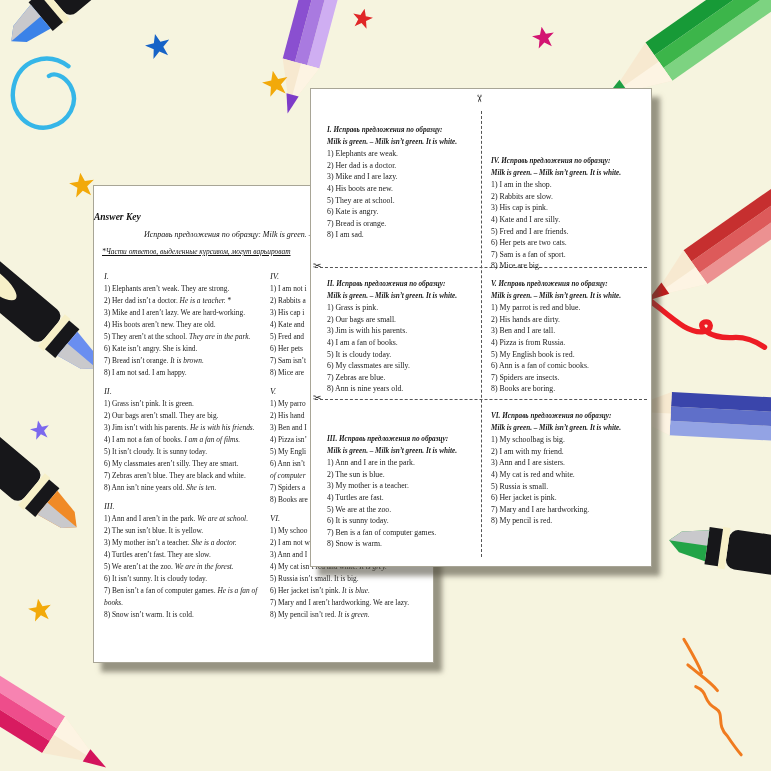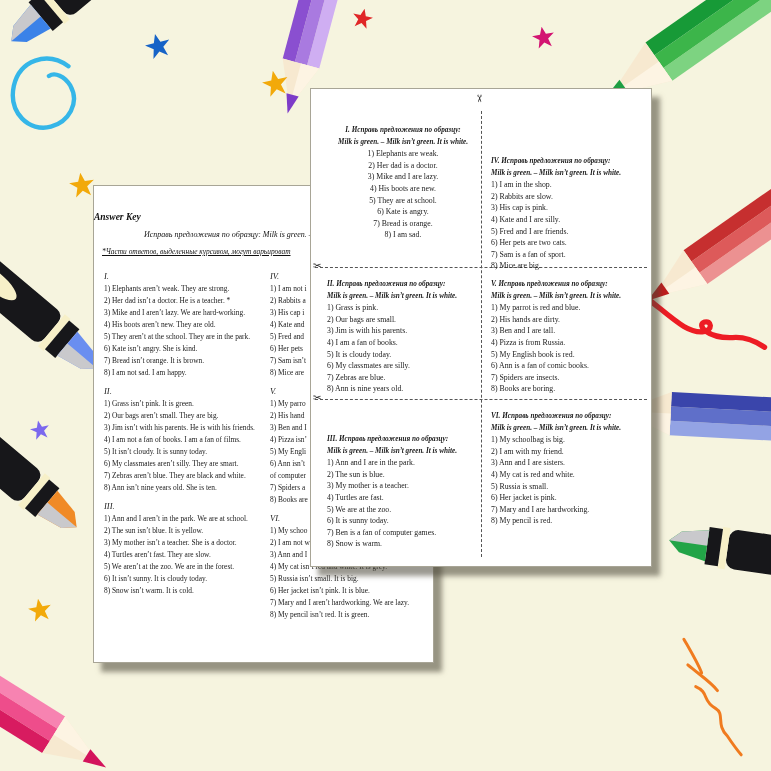--- a/index.html
+++ b/index.html
@@ -28,21 +28,21 @@
   .ak-sub{position:absolute;top:44px;left:50px;font-style:italic;font-size:8px;
           white-space:nowrap;color:#111;}
   .ak-note{position:absolute;top:60px;left:8px;width:230px;font-style:italic;font-size:7.4px;
            line-height:11px;text-decoration:underline;color:#111;}
   .ak-col{position:absolute;top:84px;font-size:7.4px;line-height:12px;color:#1a1a1a;}
   #ak-col-left{left:10px;width:158px;}
   #ak-col-right{left:176px;width:172px;}
   .ak-sec{margin-bottom:6px;}
   .ak-num{font-style:italic;font-size:8.5px;line-height:13px;}
   .ak-item{text-align:left;}
-  .it{}
+  .it{font-style:italic;}
 </style>
 </head>
 <body>
 
 <div class="stage">
 
   <svg class="dec" style="left:-18px;top:-32px;width:176px;height:48px;transform:rotate(140deg);" viewBox="0 0 170 46" preserveAspectRatio="none">
     <rect x="-14" y="4" width="116" height="38" rx="9" style="fill:var(--marker_body)"></rect>
     <ellipse cx="30" cy="22" rx="26" ry="9" style="fill:var(--marker_label)"></ellipse>
     <rect x="102" y="3" width="7" height="40" style="fill:var(--marker_label)"></rect>
@@ -190,20 +190,21 @@
       <div class="ak-sec">
         <div class="ak-num">III.</div>
         <div>
 
         <div class="ak-item"><span>1) Ann and I aren’t in the park. </span><span class="it">We are at school.</span><span></span></div>
             <div class="ak-item"><span>2) The sun isn’t blue. It is yellow.</span><span class="it"></span><span></span></div>
             <div class="ak-item"><span>3) My mother isn’t a teacher. </span><span class="it">She is a doctor.</span><span></span></div>
             <div class="ak-item"><span>4) Turtles aren’t fast. They are slow.</span><span class="it"></span><span></span></div>
             <div class="ak-item"><span>5) We aren’t at the zoo. </span><span class="it">We are in the forest.</span><span></span></div>
             <div class="ak-item"><span>6) It isn’t sunny. It is cloudy today.</span><span class="it"></span><span></span></div>
+            <div class="ak-item"><span>7) Ben isn’t a fan of computer games. </span><span class="it">He is a fan of books.</span><span></span></div>
             <div class="ak-item"><span>8) Snow isn’t warm. It is cold.</span><span class="it"></span><span></span></div>
           </div>
       </div>
     </div>
 
     <div class="ak-col" id="ak-col-right">
       <div class="ak-sec">
         <div class="ak-num">IV.</div>
         <div>
 
@@ -250,21 +251,21 @@
   </div>
 
   <div class="page" id="front-page">
     <span class="scissors vert" style="left:164px;top:4px;">✂</span>
     <div class="v-cut"></div>
     <div class="h-cut" style="top:178px;"></div>
     <span class="scissors" style="left:2px;top:171px;">✂</span>
     <div class="h-cut" style="top:310px;"></div>
     <span class="scissors" style="left:2px;top:303px;">✂</span>
 
-    <div class="ws-cell" style="left:16px;top:36px;text-align:center;">
+    <div class="ws-cell" style="left:16px;top:36px;">
       <div class="ws-head">I. Исправь предложения по образцу:</div>
       <div class="ws-head">Milk is green. – Milk isn’t green. It is white.</div>
       <div>
 
       <div class="ws-item">1) Elephants are weak.</div>
           <div class="ws-item">2) Her dad is a doctor.</div>
           <div class="ws-item">3) Mike and I are lazy.</div>
           <div class="ws-item">4) His boots are new.</div>
           <div class="ws-item">5) They are at school.</div>
           <div class="ws-item">6) Kate is angry.</div>

